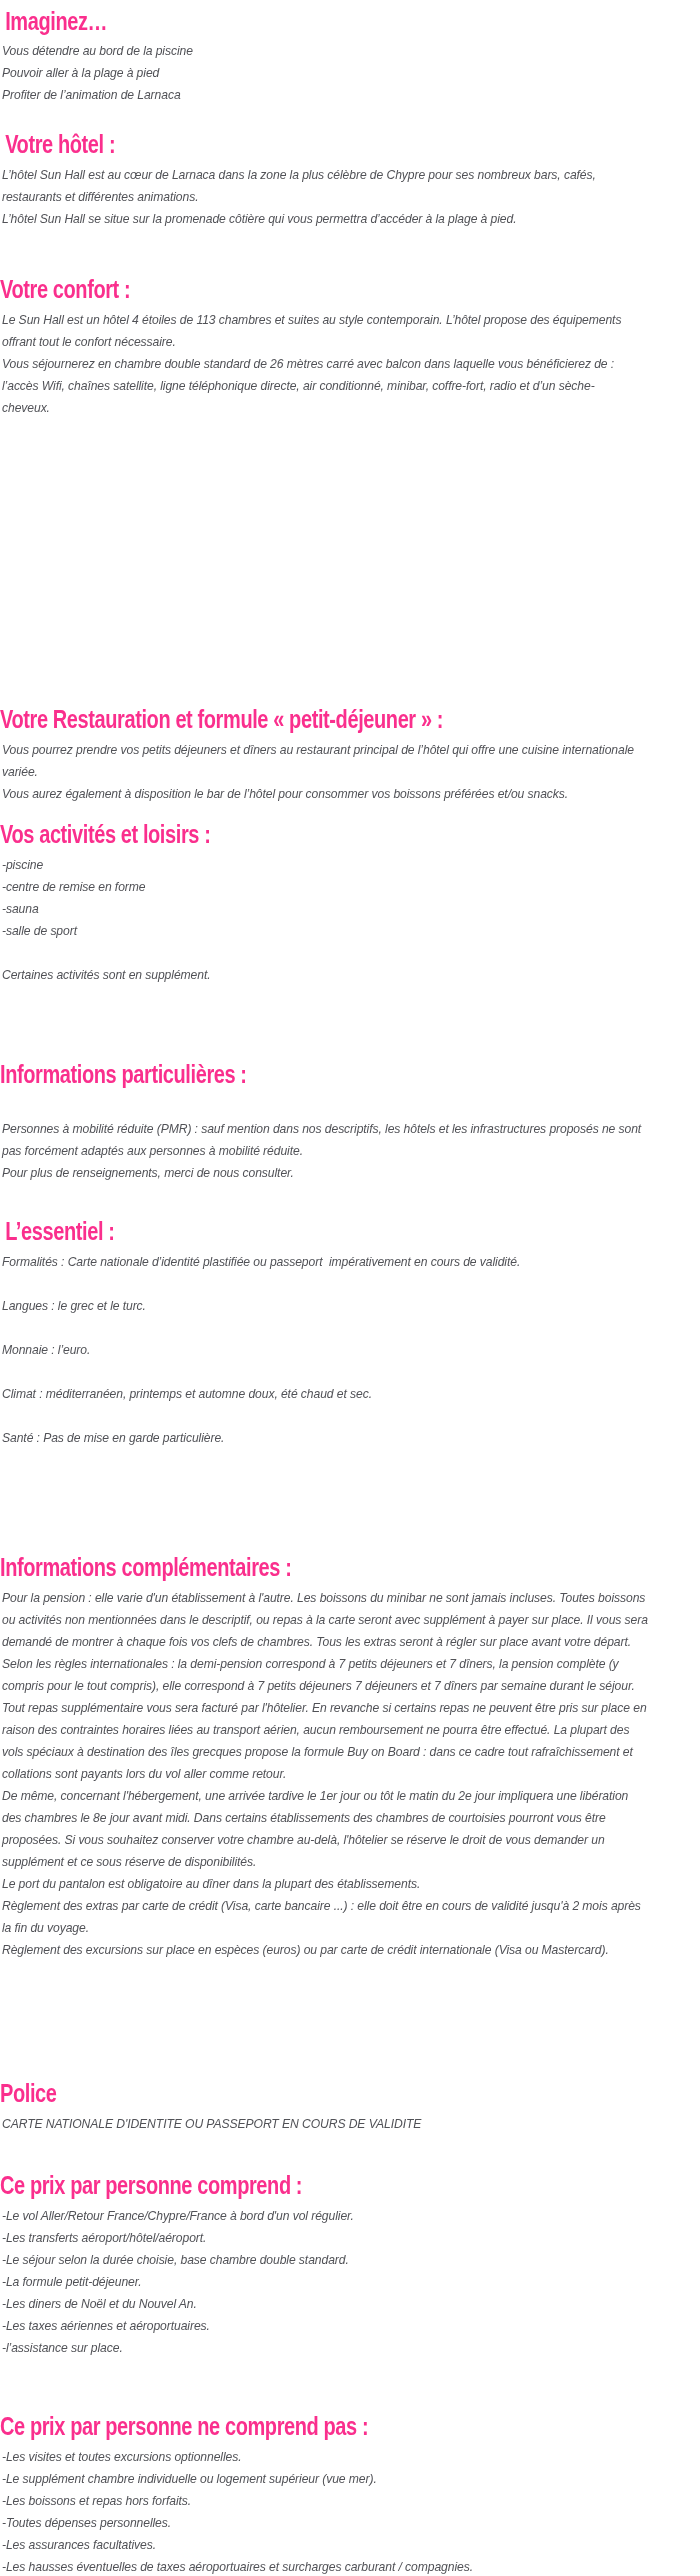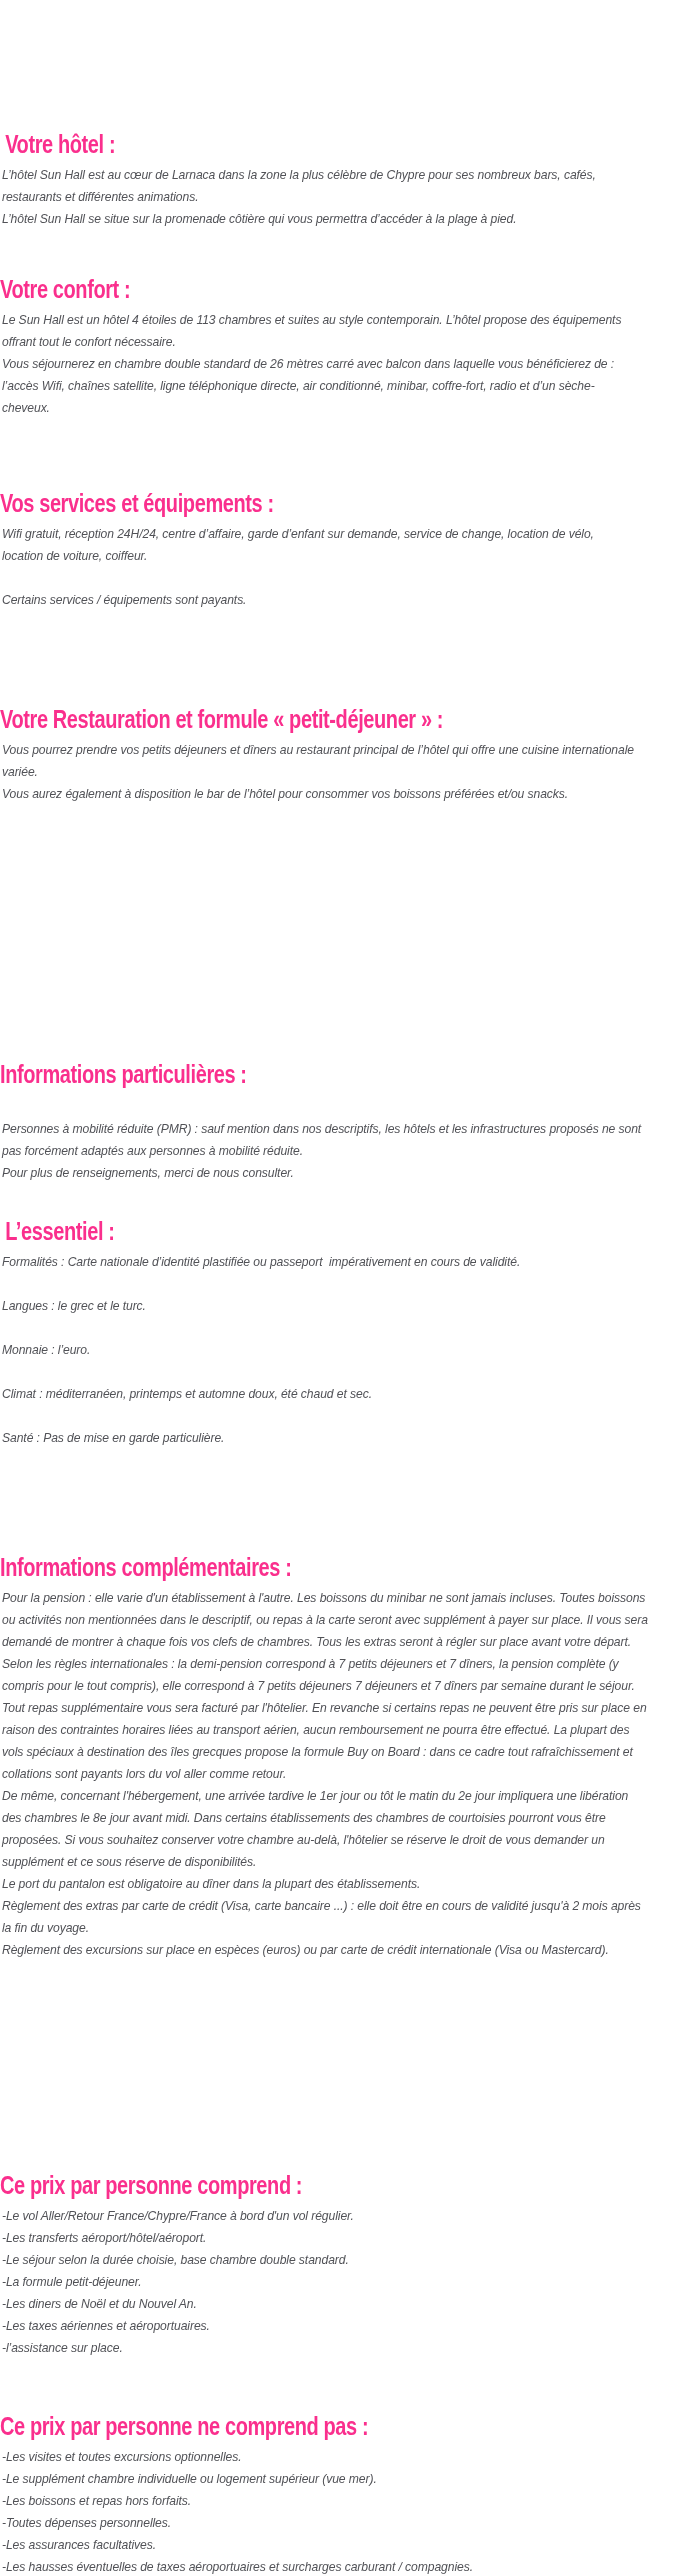--- a/index.html
+++ b/index.html
@@ -39,52 +39,60 @@
     transform: scaleX(0.95);
     transform-origin: 0 0;
   }
   .sec .body.gap-lg { margin-top: 28px; }
 </style>
 </head>
 <body>
 
 <div class="page">
 
+  <div class="sec" style="top:5.5px">
+    <h2> Imaginez…</h2>
+    <div class="body">Vous détendre au bord de la piscine
+Pouvoir aller à la plage à pied
+Profiter de l’animation de Larnaca</div>
+  </div>
 
   <div class="sec" style="top:129px">
     <h2> Votre hôtel :</h2>
     <div class="body">L’hôtel Sun Hall est au cœur de Larnaca dans la zone la plus célèbre de Chypre pour ses nombreux bars, cafés,
 restaurants et différentes animations.
 L’hôtel Sun Hall se situe sur la promenade côtière qui vous permettra d’accéder à la plage à pied.</div>
   </div>
 
   <div class="sec" style="top:274px">
     <h2>Votre confort :</h2>
     <div class="body">Le Sun Hall est un hôtel 4 étoiles de 113 chambres et suites au style contemporain. L’hôtel propose des équipements
 offrant tout le confort nécessaire.
 Vous séjournerez en chambre double standard de 26 mètres carré avec balcon dans laquelle vous bénéficierez de :
 l’accès Wifi, chaînes satellite, ligne téléphonique directe, air conditionné, minibar, coffre-fort, radio et d’un sèche-
 cheveux.</div>
   </div>
 
-  <div class="sec" style="top:488px">
-    <h2>Vos services et équipements :</h2>
-    <div class="body">Wifi gratuit, réception 24H/24, centre d’affaire, garde d’enfant sur demande, service de change, location de vélo,
-location de voiture, coiffeur.
-
-Certains services / équipements sont payants.</div>
-  </div>
 
   <div class="sec" style="top:704px">
     <h2>Votre Restauration et formule « petit-déjeuner » :</h2>
     <div class="body">Vous pourrez prendre vos petits déjeuners et dîners au restaurant principal de l’hôtel qui offre une cuisine internationale
 variée.
 Vous aurez également à disposition le bar de l’hôtel pour consommer vos boissons préférées et/ou snacks.</div>
   </div>
 
+  <div class="sec" style="top:819px">
+    <h2>Vos activités et loisirs :</h2>
+    <div class="body">-piscine
+-centre de remise en forme
+-sauna
+-salle de sport
+
+Certaines activités sont en supplément.</div>
+  </div>
 
   <div class="sec" style="top:1216px">
     <h2> L’essentiel :</h2>
     <div class="body">Formalités : Carte nationale d’identité plastifiée ou passeport  impérativement en cours de validité.
 
 Langues : le grec et le turc.
 
 Monnaie : l’euro.
 
 Climat : méditerranéen, printemps et automne doux, été chaud et sec.
@@ -113,20 +121,24 @@
 De même, concernant l'hébergement, une arrivée tardive le 1er jour ou tôt le matin du 2e jour impliquera une libération
 des chambres le 8e jour avant midi. Dans certains établissements des chambres de courtoisies pourront vous être
 proposées. Si vous souhaitez conserver votre chambre au-delà, l'hôtelier se réserve le droit de vous demander un
 supplément et ce sous réserve de disponibilités.
 Le port du pantalon est obligatoire au dîner dans la plupart des établissements.
 Règlement des extras par carte de crédit (Visa, carte bancaire ...) : elle doit être en cours de validité jusqu'à 2 mois après
 la fin du voyage.
 Règlement des excursions sur place en espèces (euros) ou par carte de crédit internationale (Visa ou Mastercard).</div>
   </div>
 
+  <div class="sec" style="top:2078px">
+    <h2>Police</h2>
+    <div class="body">CARTE NATIONALE D'IDENTITE OU PASSEPORT EN COURS DE VALIDITE</div>
+  </div>
 
   <div class="sec" style="top:2170px">
     <h2>Ce prix par personne comprend :</h2>
     <div class="body">-Le vol Aller/Retour France/Chypre/France à bord d'un vol régulier.
 -Les transferts aéroport/hôtel/aéroport.
 -Le séjour selon la durée choisie, base chambre double standard.
 -La formule petit-déjeuner.
 -Les diners de Noël et du Nouvel An.
 -Les taxes aériennes et aéroportuaires.
 -l’assistance sur place.</div>

